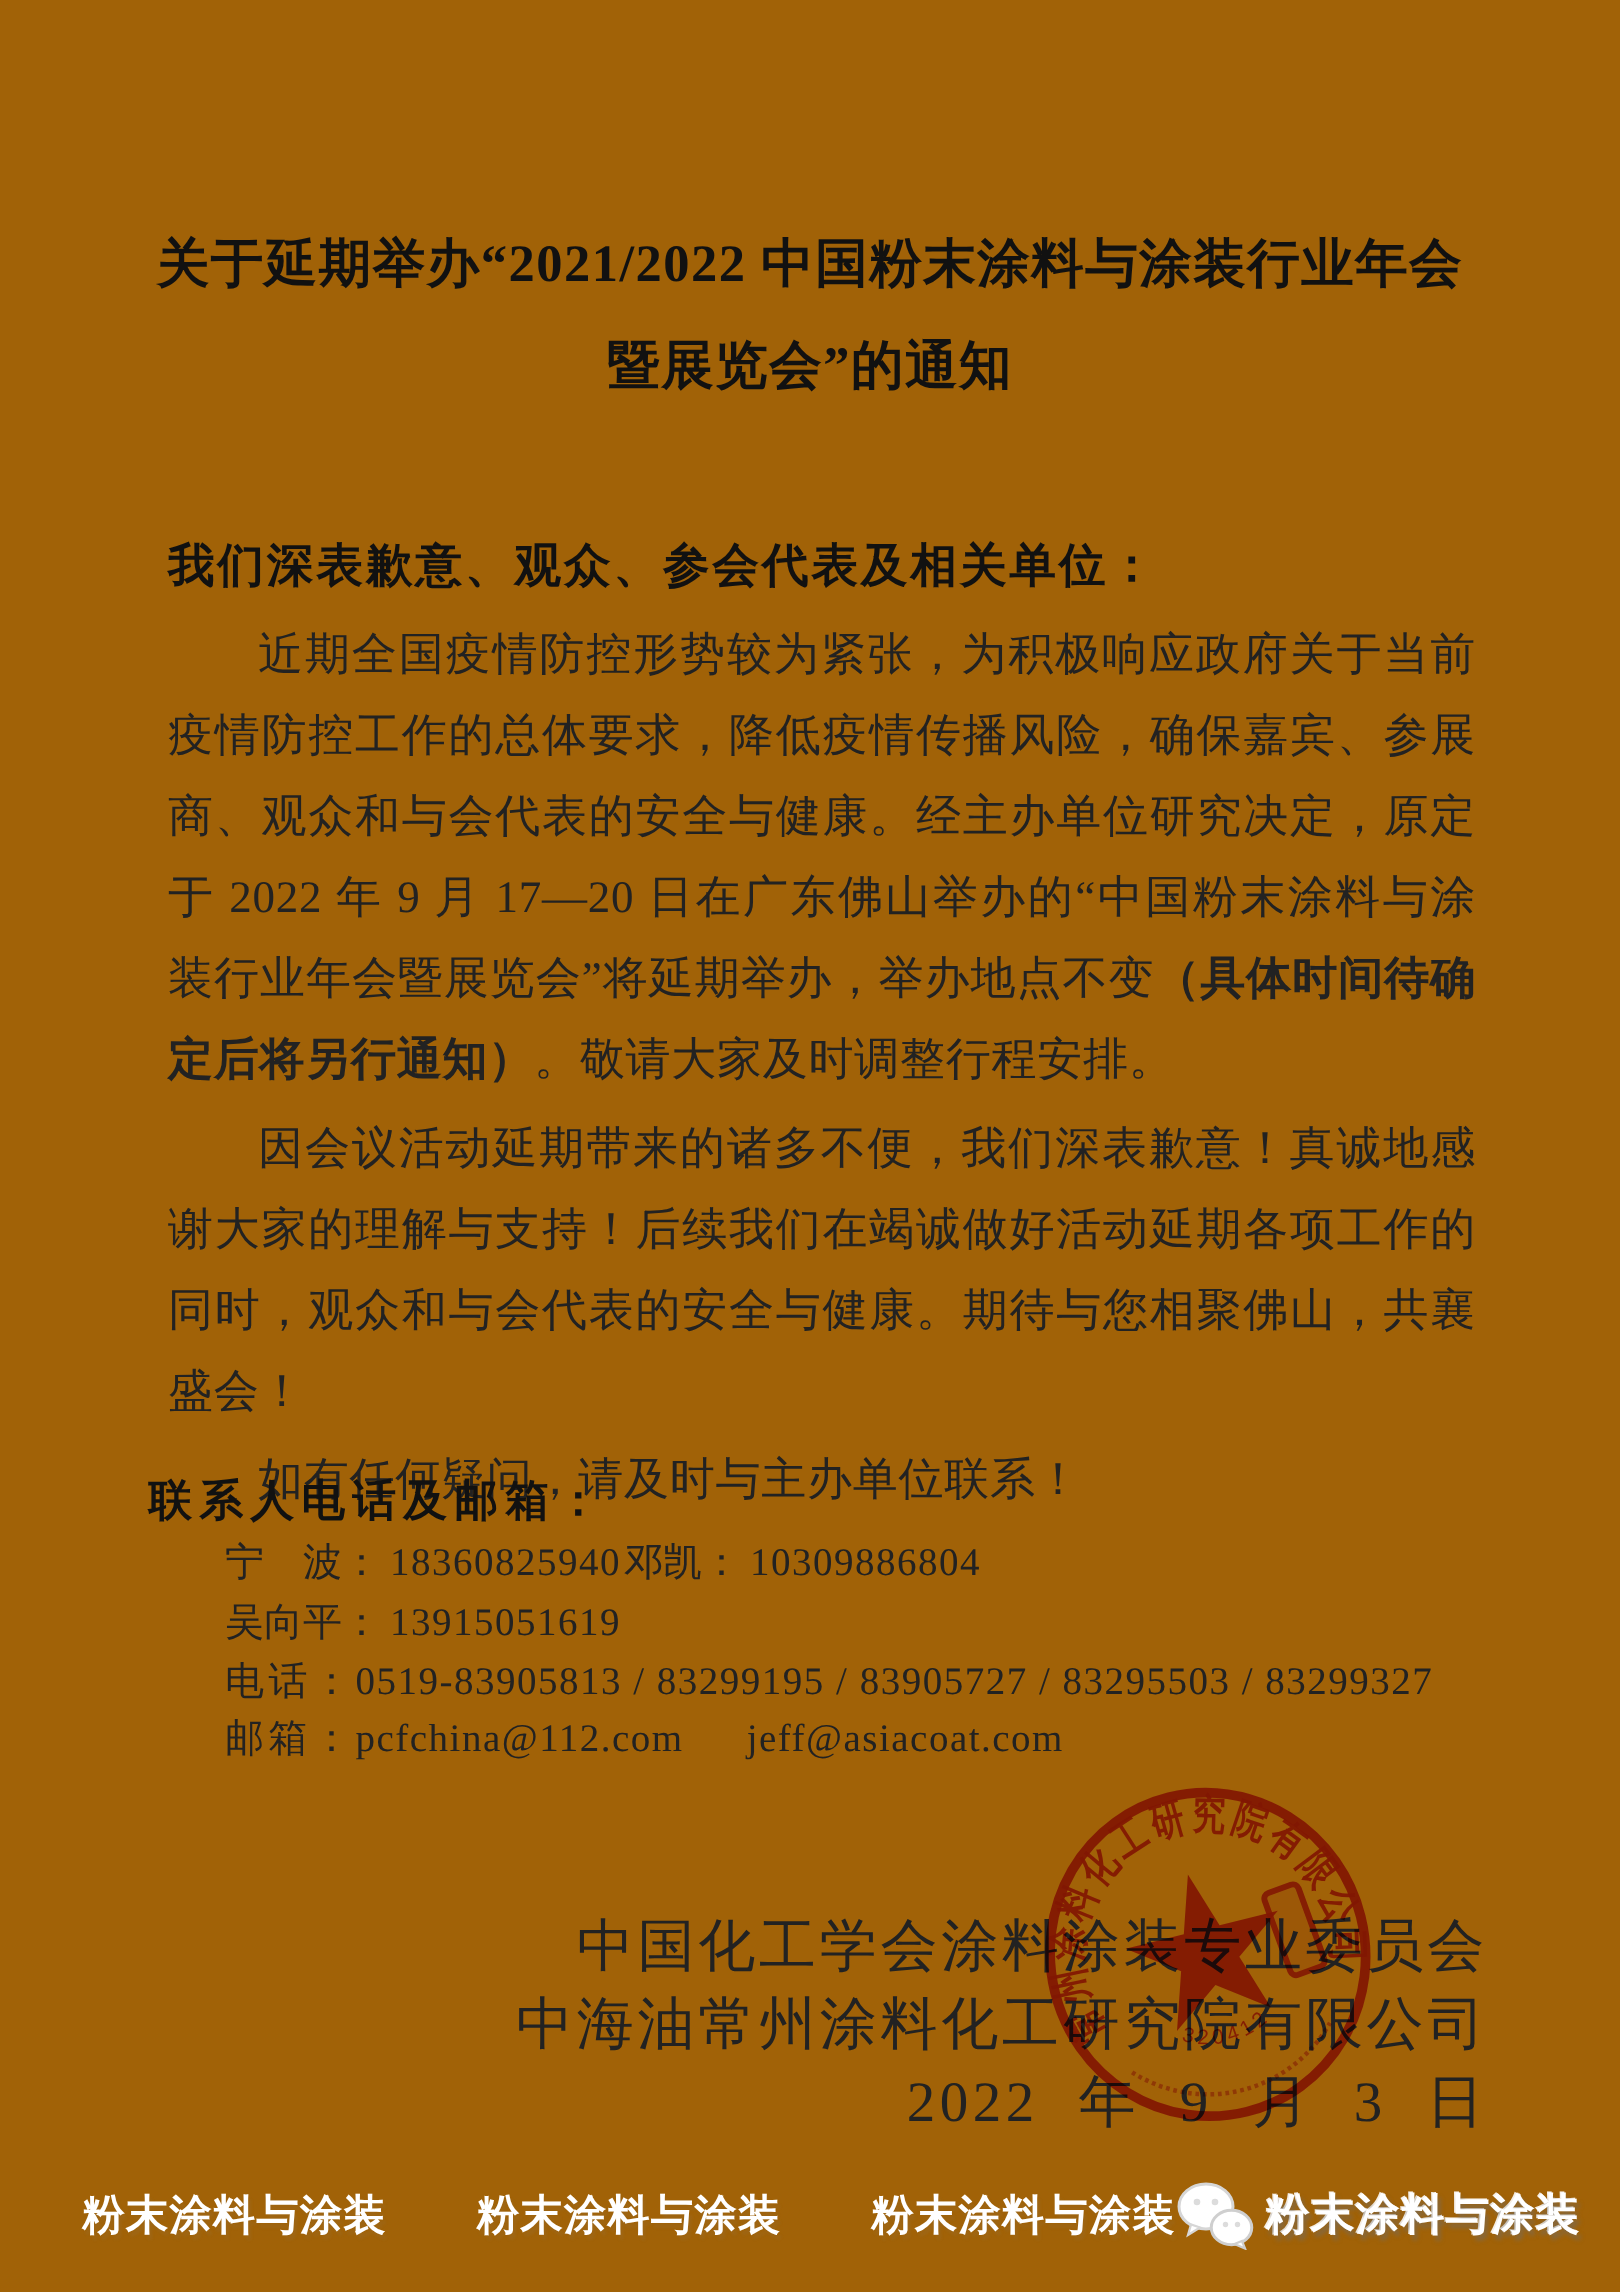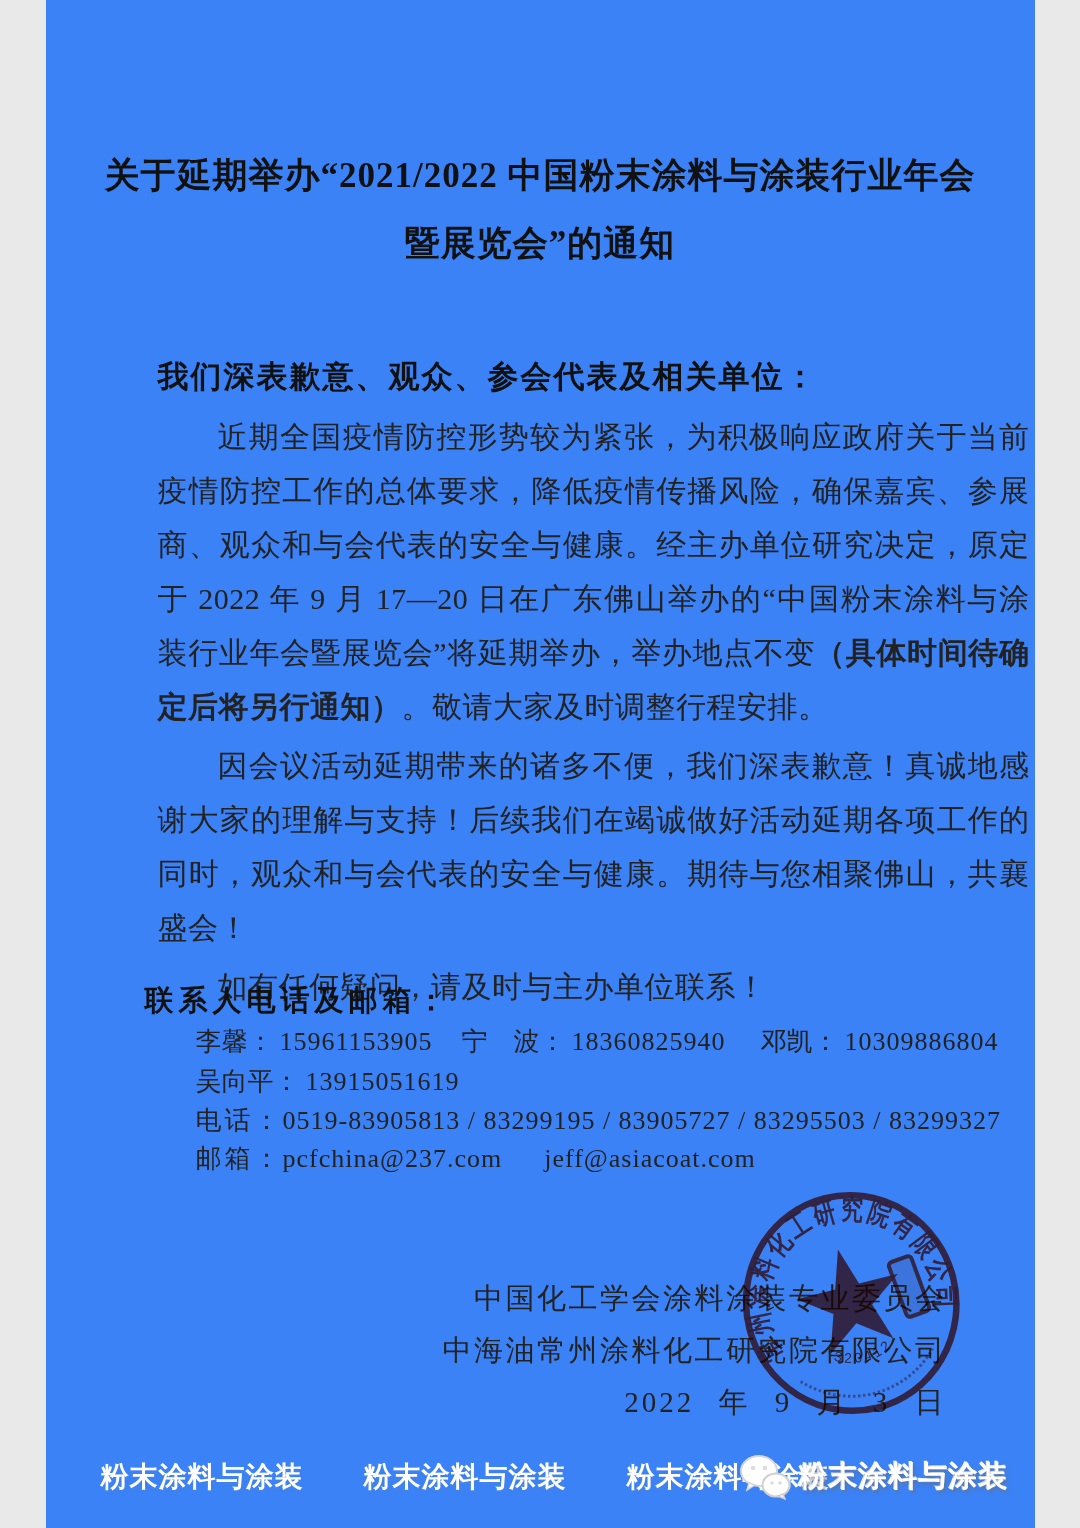--- a/index.html
+++ b/index.html
@@ -1,19 +1,19 @@
 <!DOCTYPE html>
 <html><head>
 <meta charset="utf-8">
 <style>
   html,body{margin:0;padding:0;background:#e9e9e9;}
   .page{
     position:relative;
-    width:989px;height:1528px;
-    background:#3b82f6;
+    width:1080px;height:1528px;
+    background:#a16207;
     overflow:hidden;
     font-family:"Liberation Serif","DejaVu Serif",serif;
     color:#222;
     margin:0 auto;
   }
   .title{
     position:absolute;top:142px;left:0;width:100%;
     text-align:center;font-weight:bold;color:#111;
     font-size:35px;line-height:68px;letter-spacing:1px;
   }
@@ -44,21 +44,21 @@
     font-size:26px;letter-spacing:1px;white-space:nowrap;
   }
   .mail-line{
     position:absolute;top:1141px;left:150px;
     font-size:26px;letter-spacing:1px;white-space:nowrap;
   }
   .mail-line .email2{margin-left:42px;}
   .label{letter-spacing:3px;}
   .signature{
     position:absolute;top:1272px;right:88px;
-    text-align:right;font-size:29px;line-height:52px;
+    text-align:right;font-size:38px;line-height:52px;
     letter-spacing:2.5px;white-space:nowrap;
   }
   .signature .date{word-spacing:14px;letter-spacing:3px;}
   .stamp{
     position:absolute;left:685px;top:1182px;width:240px;height:240px;
     mix-blend-mode:multiply;opacity:.95;
   }
   .watermark{
     position:absolute;right:26px;bottom:28px;
     display:flex;align-items:center;gap:8px;
@@ -92,35 +92,34 @@
   <div class="body-text">
     <p><span>近期全国疫情防控形势较为紧张，为积极响应政府关于当前疫情防控工作的总体要求，降低疫情传播风险，确保嘉宾、参展商、观众和与会代表的安全与健康。经主办单位研究决定，原定于 2022 年 9 月 17—20 日在广东佛山举办的“中国粉末涂料与涂装行业年会暨展览会”将延期举办，举办地点不变</span><span class="bold-note">（具体时间待确定后将另行通知）</span><span>。敬请大家及时调整行程安排。</span></p>
     <p>因会议活动延期带来的诸多不便，我们深表歉意！真诚地感谢大家的理解与支持！后续我们在竭诚做好活动延期各项工作的同时，观众和与会代表的安全与健康。期待与您相聚佛山，共襄盛会！</p>
     <p>如有任何疑问，请及时与主办单位联系！</p>
   </div>
 
   <div class="contacts-heading">联系人电话及邮箱：</div>
 
   <div class="contact-rows">
     <div class="contact-row">
-      <span class="contact-cell"><span>李馨：</span><span class="phone">15961153905</span></span>
       <span class="contact-cell"><span>宁　波：</span><span class="phone">18360825940</span></span>
       <span class="contact-cell"><span>邓凯：</span><span class="phone">10309886804</span></span>
     </div>
     <div class="contact-row">
       <span class="contact-cell"><span>吴向平：</span><span class="phone">13915051619</span></span>
     </div>
   </div>
 
   <div class="tel-line">
     <span class="label">电话：</span><span>0519-83905813 / 83299195 / 83905727 / 83295503 / 83299327</span>
   </div>
 
   <div class="mail-line">
-    <span class="label">邮箱：</span><span>pcfchina@237.com</span><span class="email2">jeff@asiacoat.com</span>
+    <span class="label">邮箱：</span><span>pcfchina@112.com</span><span class="email2">jeff@asiacoat.com</span>
   </div>
 
   <div class="signature">
     <div>中国化工学会涂料涂装专业委员会</div>
     <div>中海油常州涂料化工研究院有限公司</div>
     <div class="date">2022 年 9 月 3 日</div>
   </div>
 
   <svg class="stamp" viewBox="0 0 240 240" aria-hidden="true">
     <g transform="rotate(-14 120 120)" fill="none">

